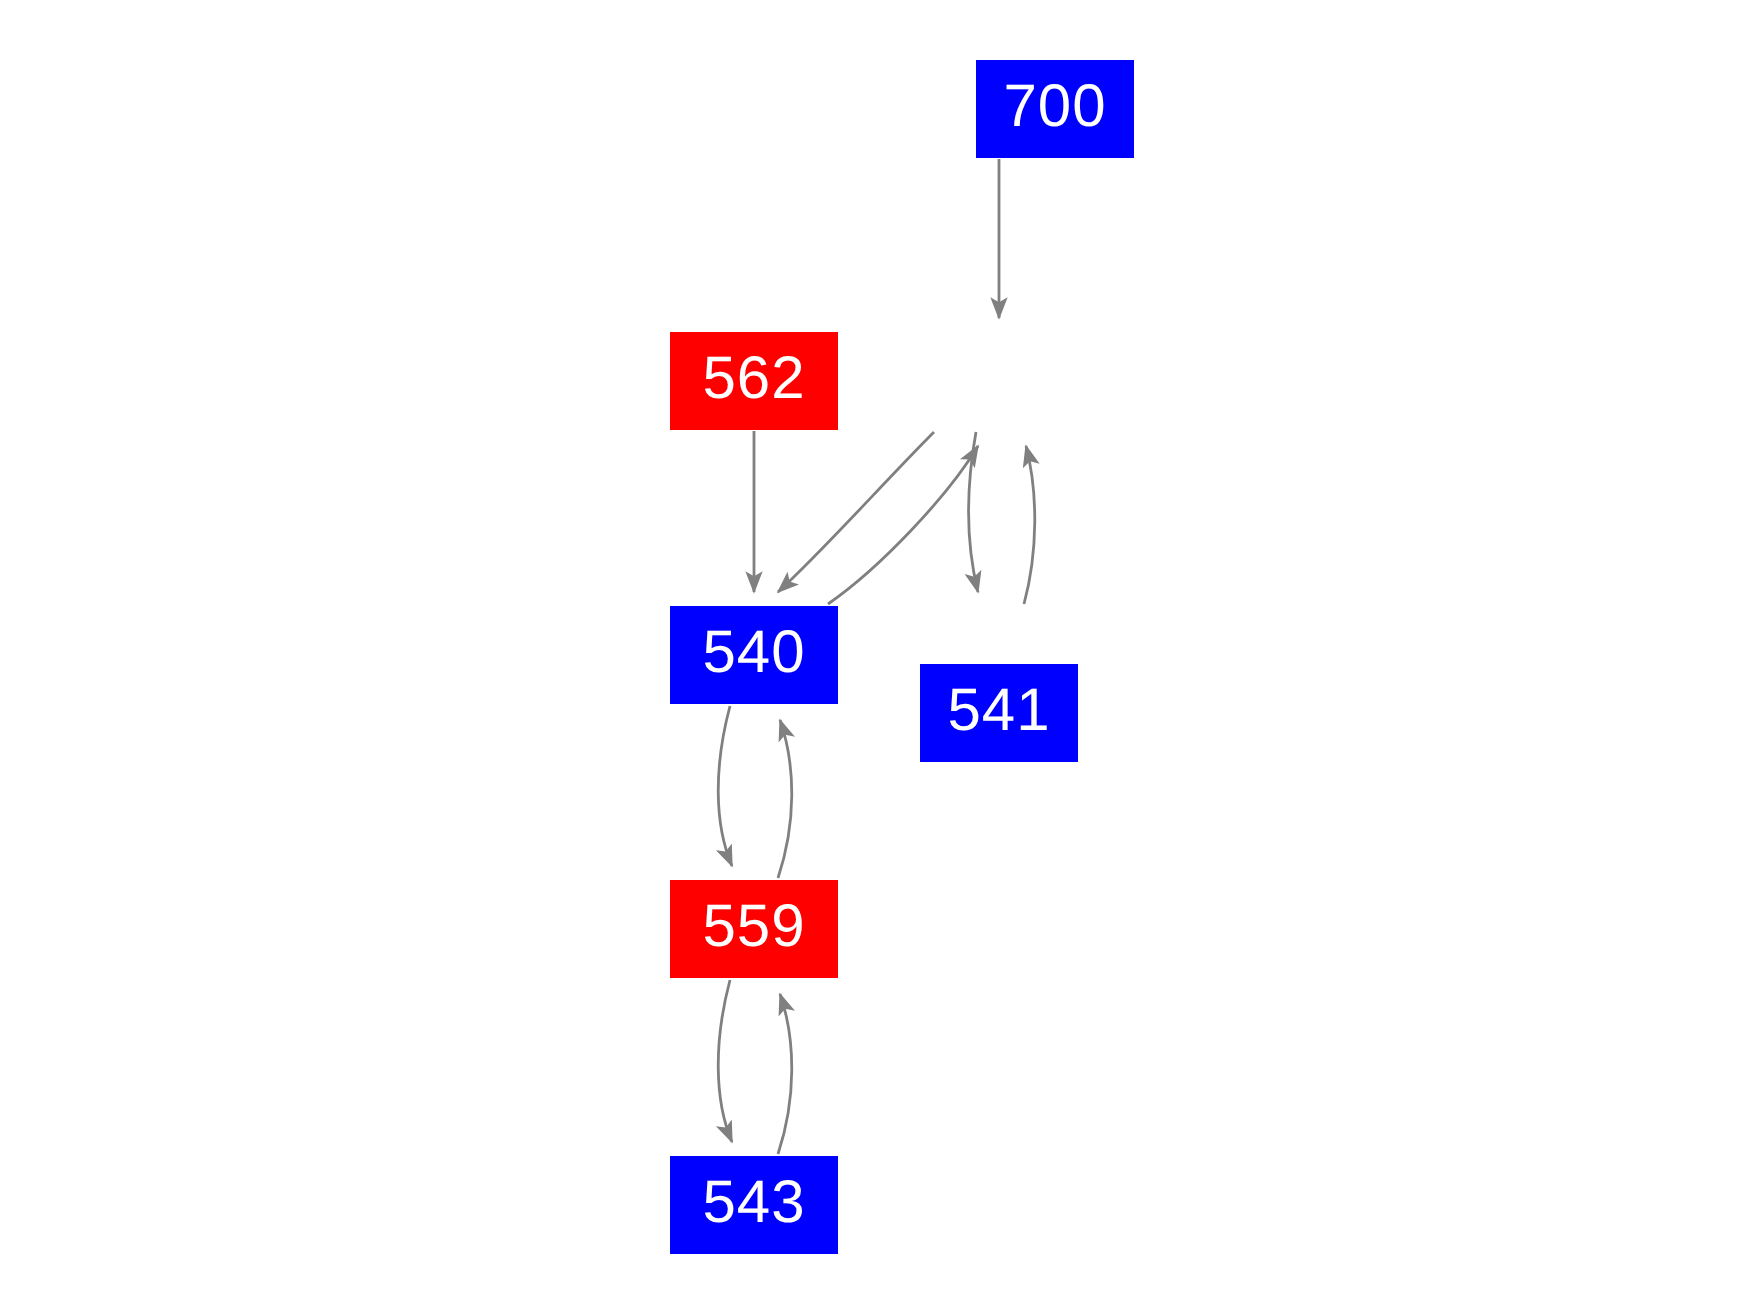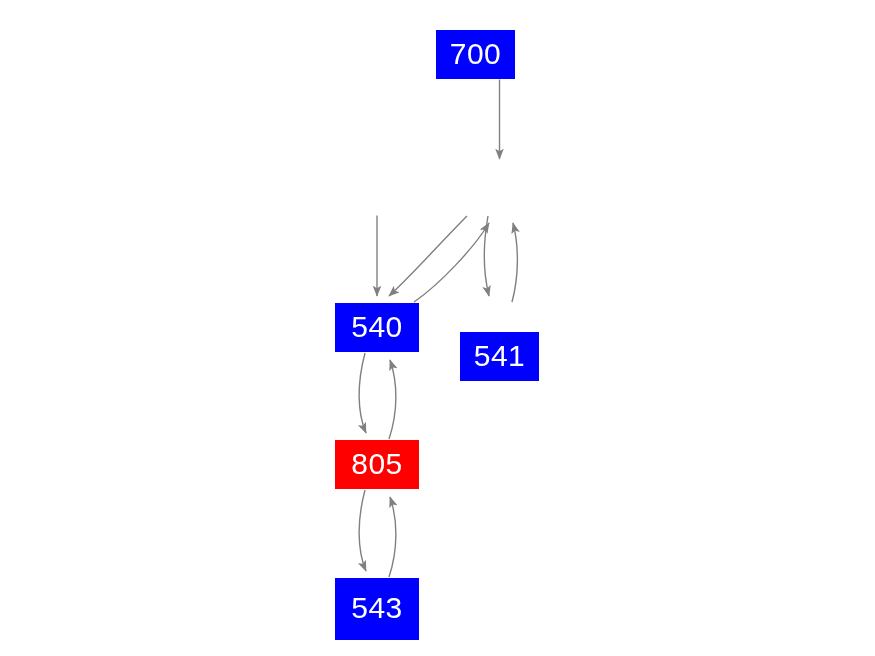--- a/index.html
+++ b/index.html
@@ -70,35 +70,38 @@
 
     <path d="M365,353 C357,383 357,412 366,433" fill="none" stroke="#808080" stroke-width="1.4" marker-end="url(#arrowhead)"></path>
 
     <path d="M389,439 C398,412 398,383 390,360" fill="none" stroke="#808080" stroke-width="1.4" marker-end="url(#arrowhead)"></path>
 
     <path d="M365,490 C357,520 357,550 366,571" fill="none" stroke="#808080" stroke-width="1.4" marker-end="url(#arrowhead)"></path>
 
     <path d="M389,577 C398,550 398,520 390,497" fill="none" stroke="#808080" stroke-width="1.4" marker-end="url(#arrowhead)"></path>
   </svg>
 
-  <div class="graph-node" style="left:436px; top:30px; width:79px; height:49px; background:#0000ff;">
+  <div class="graph-node" style="left:488px; top:30px; width:79px; height:49px; background:#0000ff;">
     <span class="node-label">700</span>
   </div>
 
+  <div class="graph-node" style="left:335px; top:166px; width:84px; height:49px; background:#ff0000;">
+    <span class="node-label">562</span>
+  </div>
 
 
   <div class="graph-node" style="left:335px; top:303px; width:84px; height:49px; background:#0000ff;">
     <span class="node-label">540</span>
   </div>
 
   <div class="graph-node" style="left:460px; top:303px; width:79px; height:49px; background:#0000ff;margin-top:29px;">
     <span class="node-label">541</span>
   </div>
 
   <div class="graph-node" style="left:335px; top:440px; width:84px; height:49px; background:#ff0000;">
-    <span class="node-label">805</span>
+    <span class="node-label">559</span>
   </div>
 
-  <div class="graph-node" style="left:335px; top:578px; width:84px; height:62px; background:#0000ff;">
+  <div class="graph-node" style="left:335px; top:578px; width:84px; height:49px; background:#0000ff;">
     <span class="node-label">543</span>
   </div>
 
 </div>
 
 </body></html>

